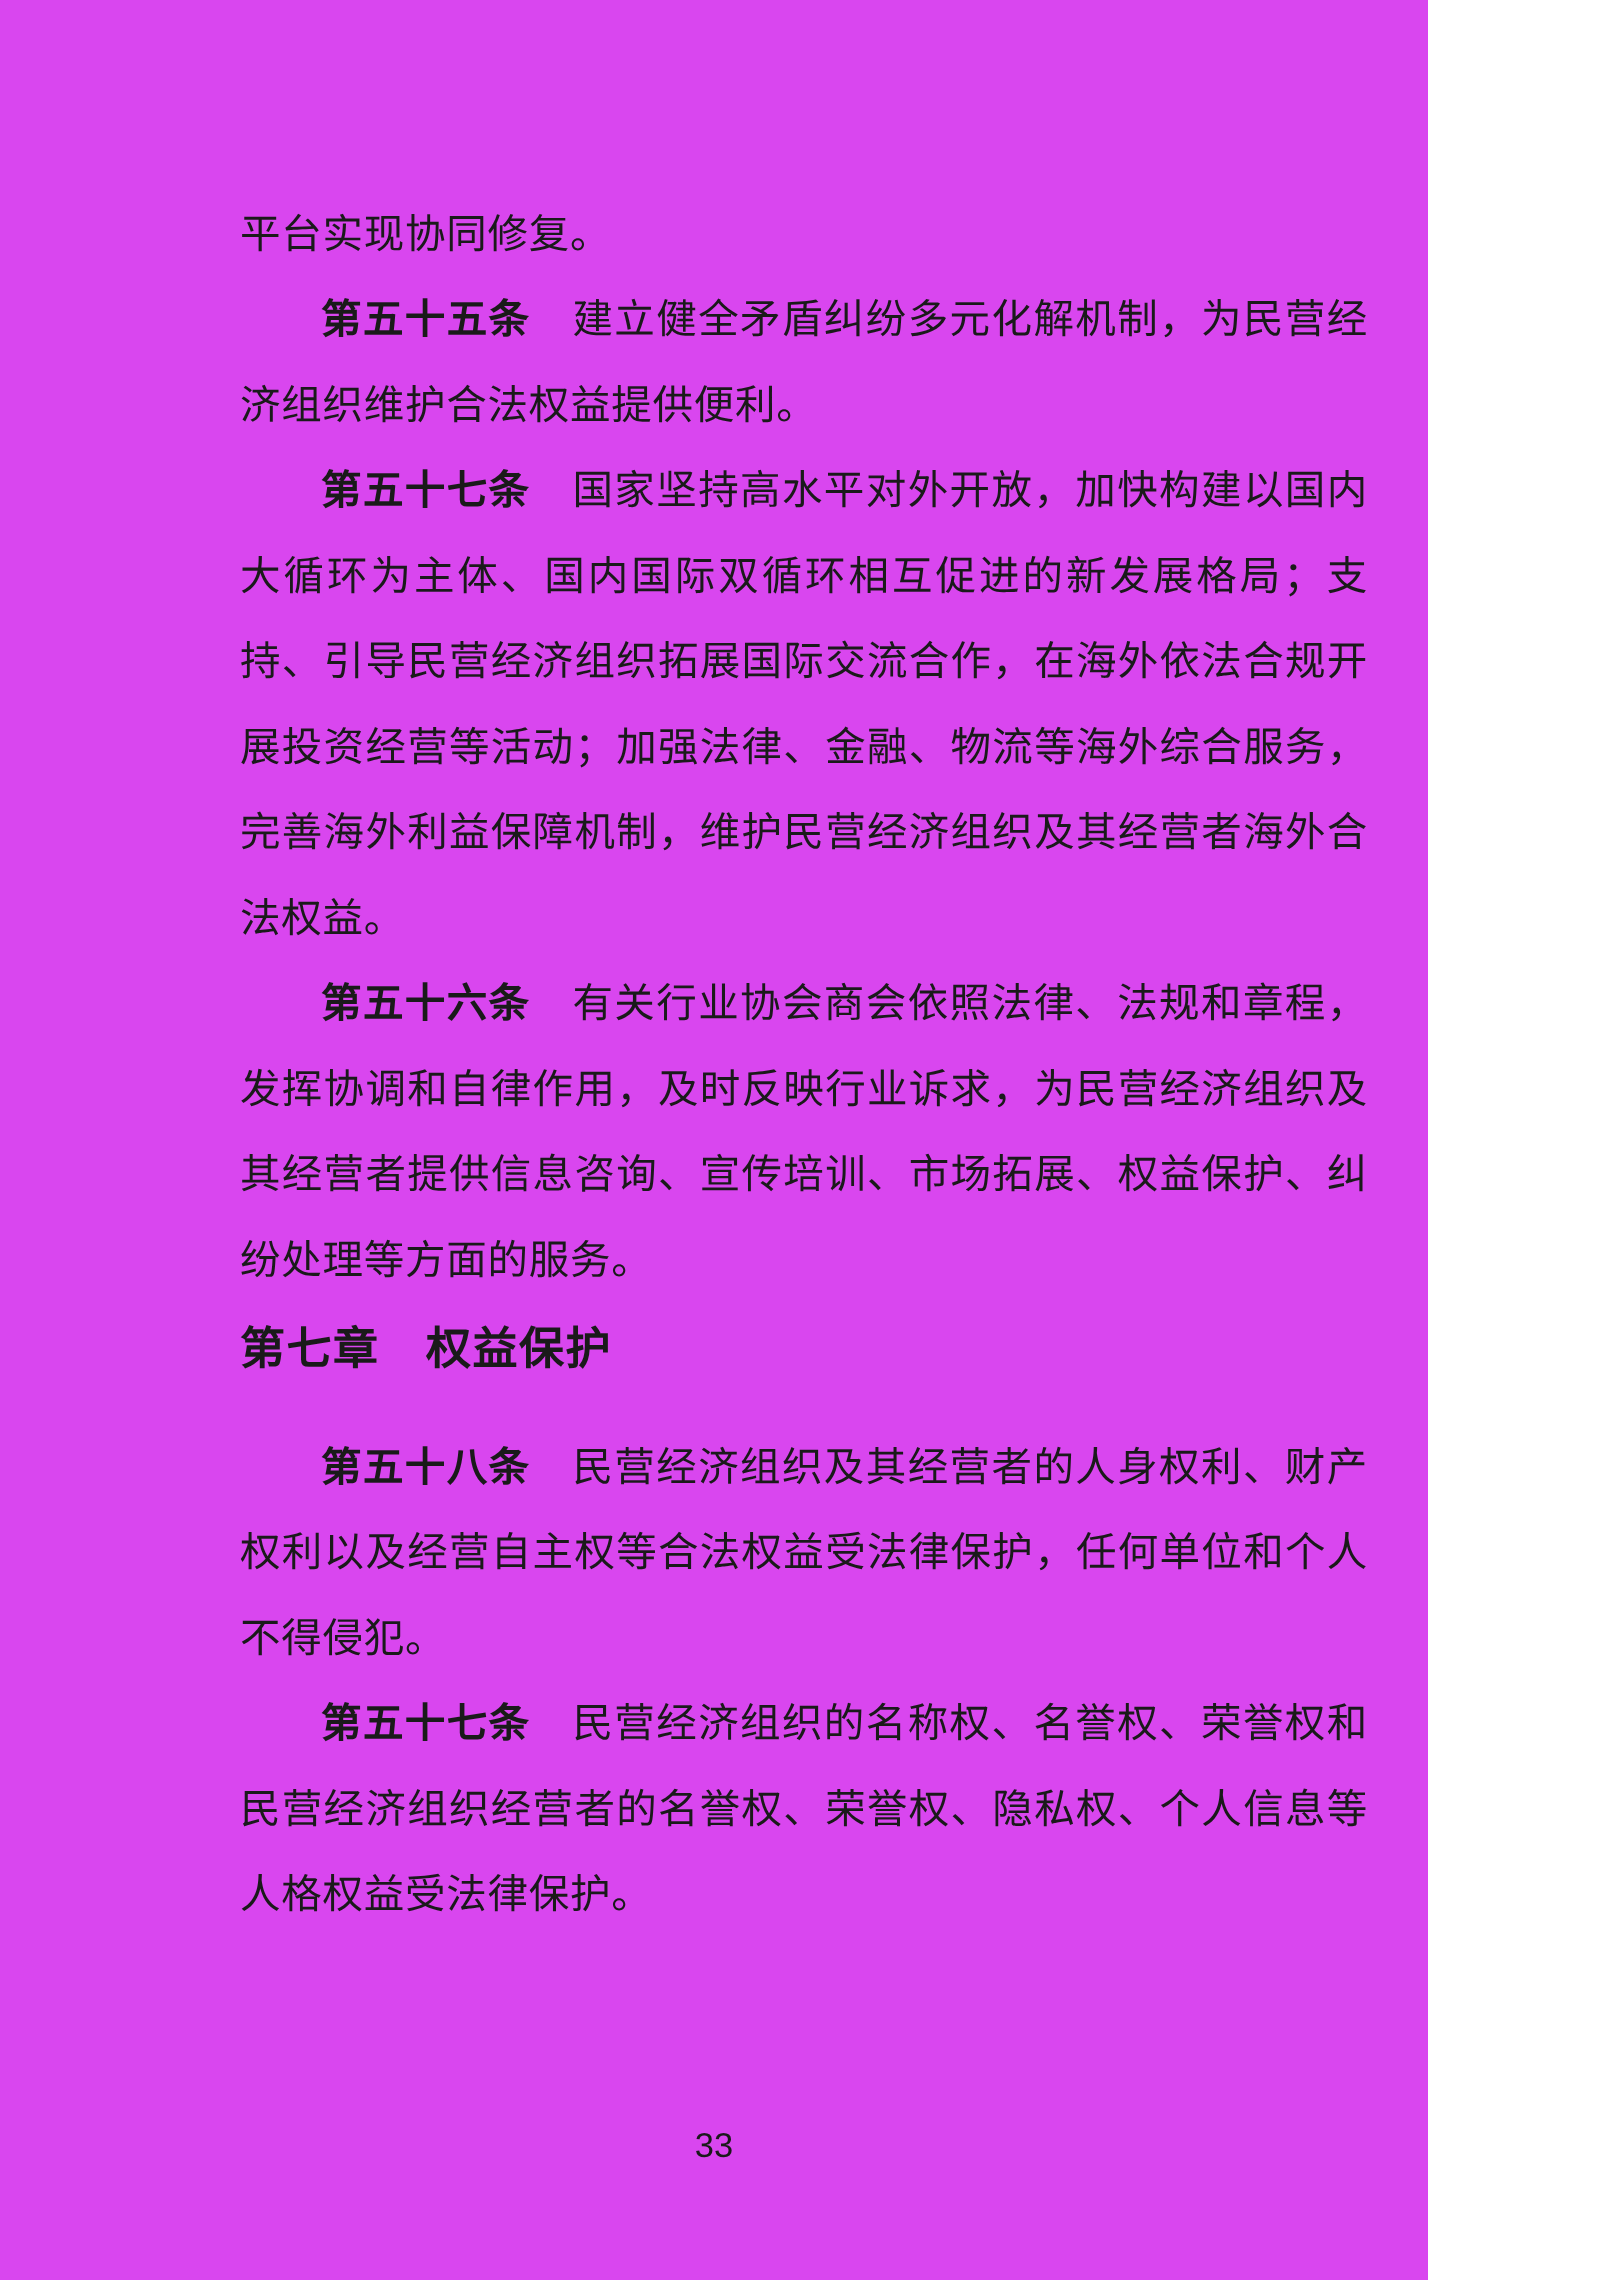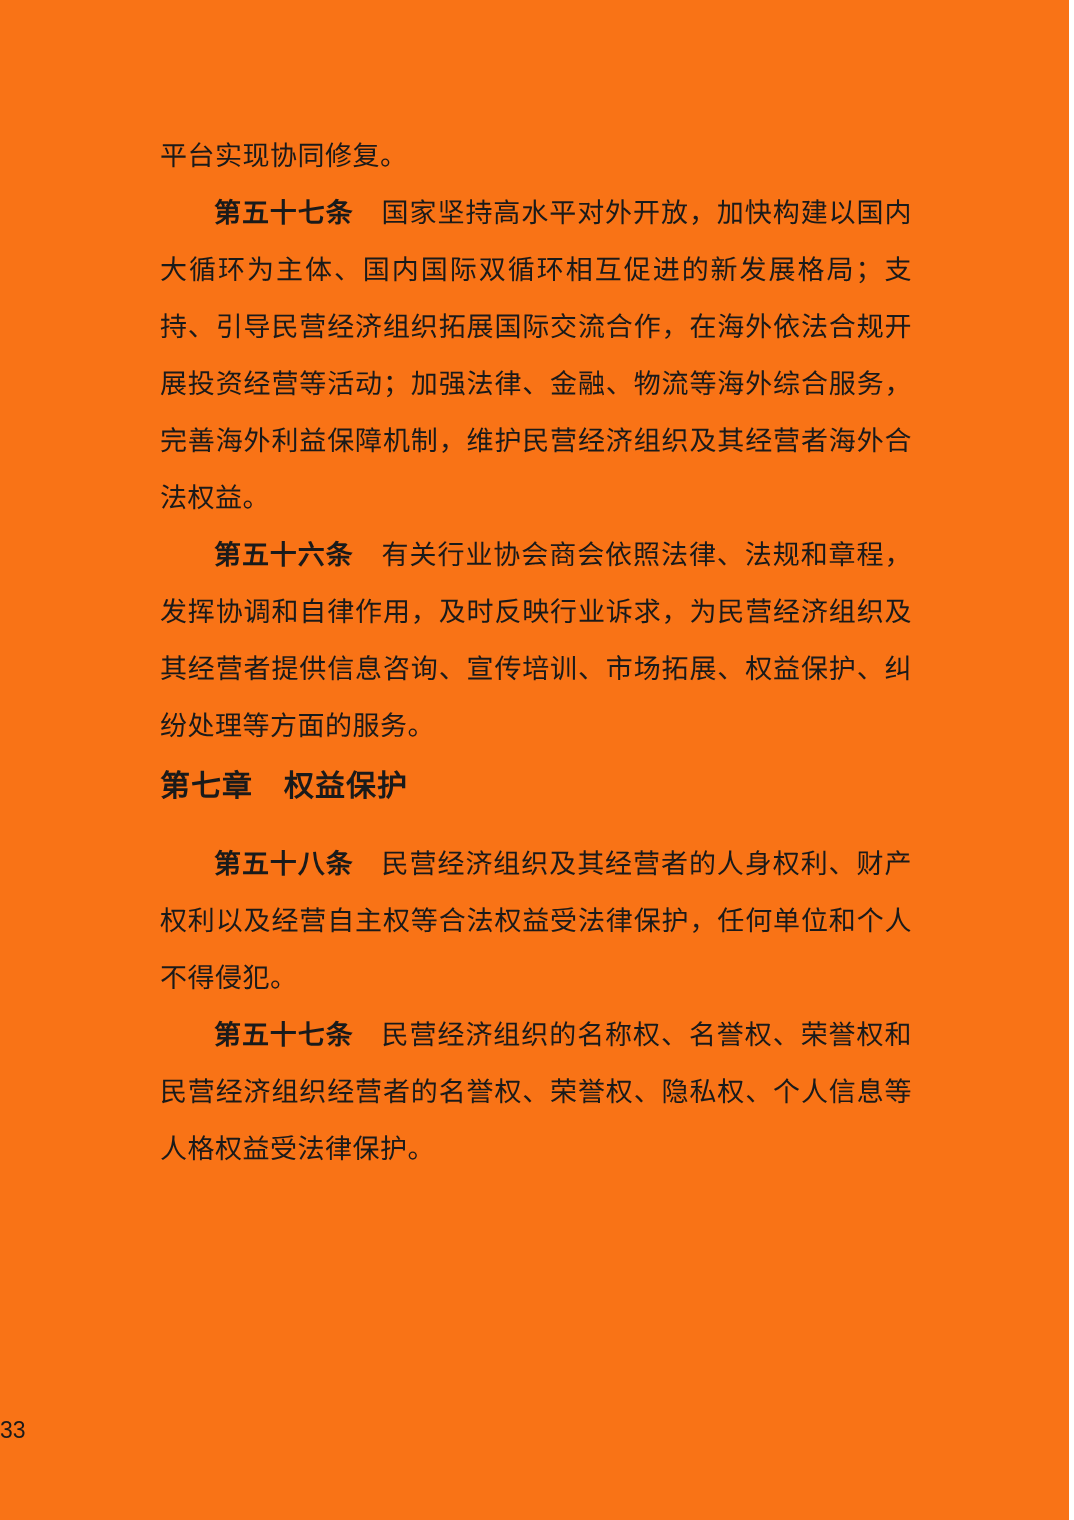--- a/index.html
+++ b/index.html
@@ -2,23 +2,23 @@
 <html lang="zh-CN"><head>
 <meta charset="utf-8">
 <style>
   html, body {
     margin: 0;
     padding: 0;
     background: #ffffff;
   }
   .page {
     position: relative;
-    width: 1069px;
+    width: 952px;
     height: 1520px;
-    background: #f97316;
+    background: #d946ef;
     overflow: hidden;
     font-family: "Liberation Serif", "DejaVu Serif", serif;
     color: #1a1a1a;
   }
   .content {
     position: absolute;
     left: 160px;
     top: 128px;
     width: 752px;
   }
@@ -42,32 +42,34 @@
     font-weight: bold;
     text-align: left;
     text-indent: 0;
     letter-spacing: 1px;
   }
   .page-number {
     position: absolute;
     left: 0;
     right: 0;
     bottom: 78px;
+    text-align: center;
     font-family: "Liberation Sans", "DejaVu Sans", sans-serif;
     font-size: 23px;
     line-height: 1;
     color: #1a1a1a;
   }
 </style>
 </head>
 <body>
 
 <div class="page">
   <main class="content" id="doc-content">
       <p class="para"><span>平台实现协同修复。</span></p>
+      <p class="para indent"><span class="article-no">第五十五条</span><span>　建立健全矛盾纠纷多元化解机制，为民营经济组织维护合法权益提供便利。</span></p>
       <p class="para indent"><span class="article-no">第五十七条</span><span>　国家坚持高水平对外开放，加快构建以国内大循环为主体、国内国际双循环相互促进的新发展格局；支持、引导民营经济组织拓展国际交流合作，在海外依法合规开展投资经营等活动；加强法律、金融、物流等海外综合服务，完善海外利益保障机制，维护民营经济组织及其经营者海外合法权益。</span></p>
       <p class="para indent"><span class="article-no">第五十六条</span><span>　有关行业协会商会依照法律、法规和章程，发挥协调和自律作用，及时反映行业诉求，为民营经济组织及其经营者提供信息咨询、宣传培训、市场拓展、权益保护、纠纷处理等方面的服务。</span></p>
       <p class="chapter-heading"><span>第七章　权益保护</span></p>
       <p class="para indent"><span class="article-no">第五十八条</span><span>　民营经济组织及其经营者的人身权利、财产权利以及经营自主权等合法权益受法律保护，任何单位和个人不得侵犯。</span></p>
       <p class="para indent"><span class="article-no">第五十七条</span><span>　民营经济组织的名称权、名誉权、荣誉权和民营经济组织经营者的名誉权、荣誉权、隐私权、个人信息等人格权益受法律保护。</span></p>
     </main>
   <div class="page-number">33</div>
 </div>
 
 </body></html>

